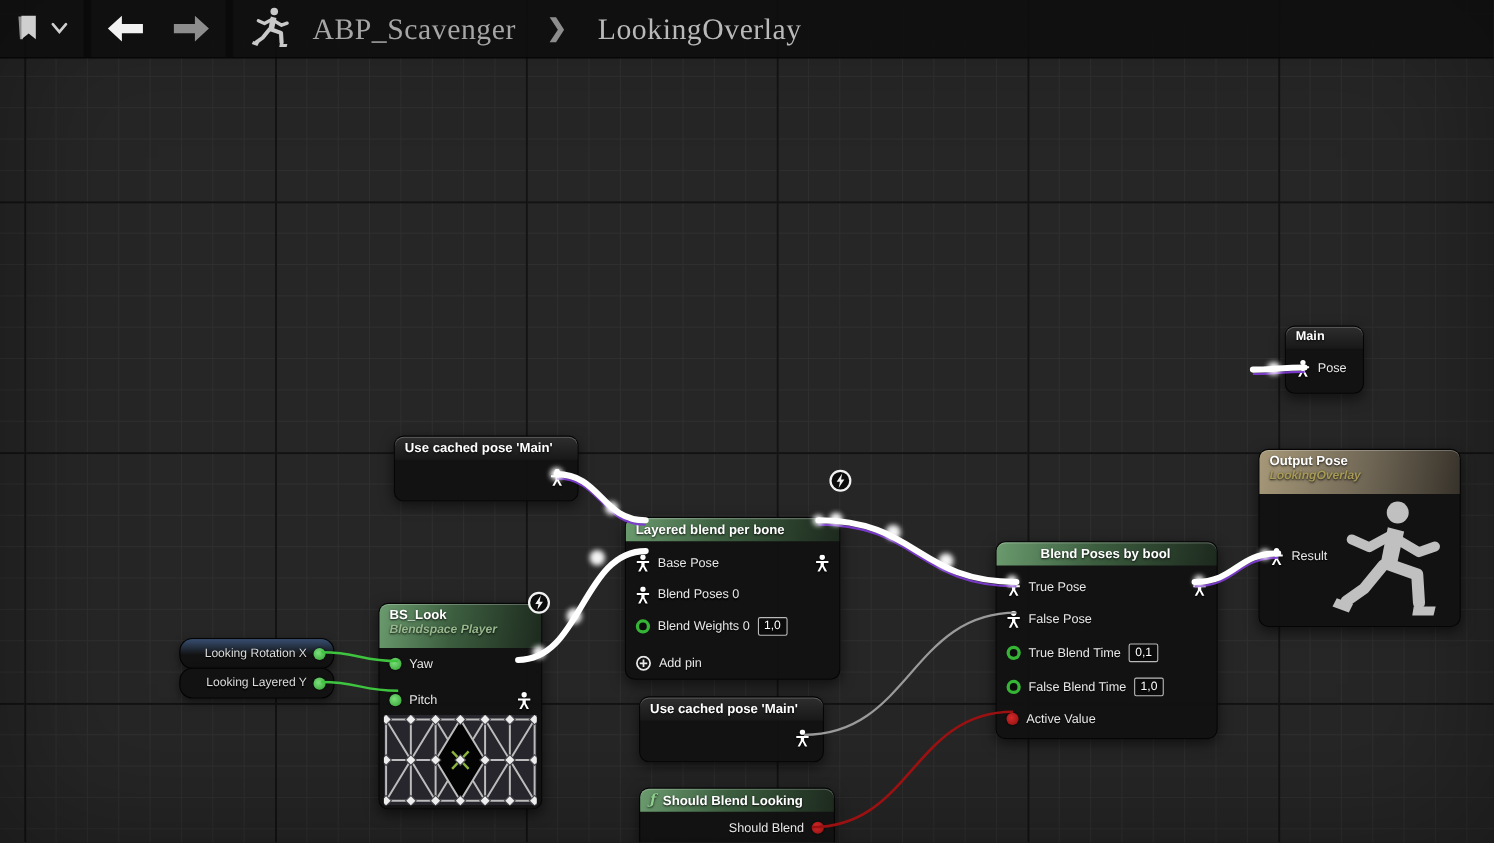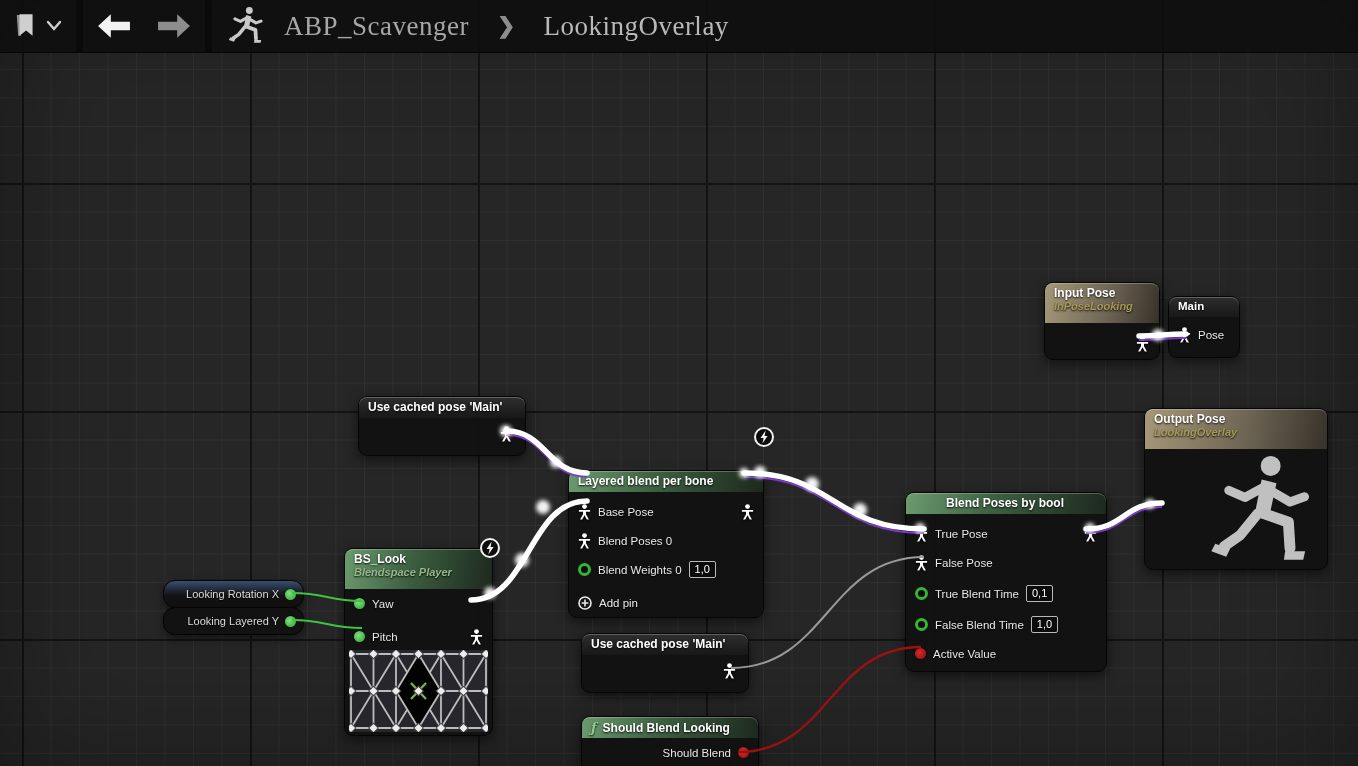--- a/index.html
+++ b/index.html
@@ -165,29 +165,20 @@
     <div class="tb-group" style="gap:18px;font-family:Liberation Serif, serif;">
       <svg width="40" height="40" viewBox="0 0 34 36" style="color:#c9c9c9">
           <use href="#runner"></use>
         </svg>
       <span class="crumb-root">ABP_Scavenger</span>
       <span class="crumb-chevron">❯</span>
       <span class="crumb-cur">LookingOverlay</span>
     </div>
   </div>
 
-  <div class="node" style="left:1044px;top:282px;width:114px;height:76px;">
-    <div class="hdr hdr-tan" style="height:34px;">
-      <div>Input Pose</div>
-      <div class="sub sub-tan">InPoseLooking</div>
-    </div>
-    <svg class="person out-abs" style="right:10px;bottom:7px;">
-        <use href="#person" fill="#fff"></use>
-      </svg>
-  </div>
 
   <div class="node" style="left:1168px;top:296px;width:70px;height:60px;">
     <div class="hdr hdr-dark" style="height:14px;font-size:11.5px;">Main</div>
     <div class="row" style="height:36px;">
       <svg class="person">
           <use href="#person" fill="#fff"></use>
         </svg>
       <span>Pose</span>
     </div>
   </div>
@@ -395,15 +386,21 @@
   </div>
 
   <div class="node" style="left:1144px;top:408px;width:182px;height:160px;">
     <div class="hdr hdr-tan" style="height:34px;">
       <div>Output Pose</div>
       <div class="sub sub-tan">LookingOverlay</div>
     </div>
     <svg width="124" height="116" viewBox="0 0 34 36" style="color:#cfcfcf;position:absolute;right:4px;top:44px;opacity:.92;">
         <use href="#runner"></use>
       </svg>
+    <div class="row" style="margin-top:42px;position:relative;z-index:2;">
+      <svg class="person">
+          <use href="#person" fill="#fff"></use>
+        </svg>
+      <span>Result</span>
+    </div>
   </div>
 
 </div>
 
 </body></html>

